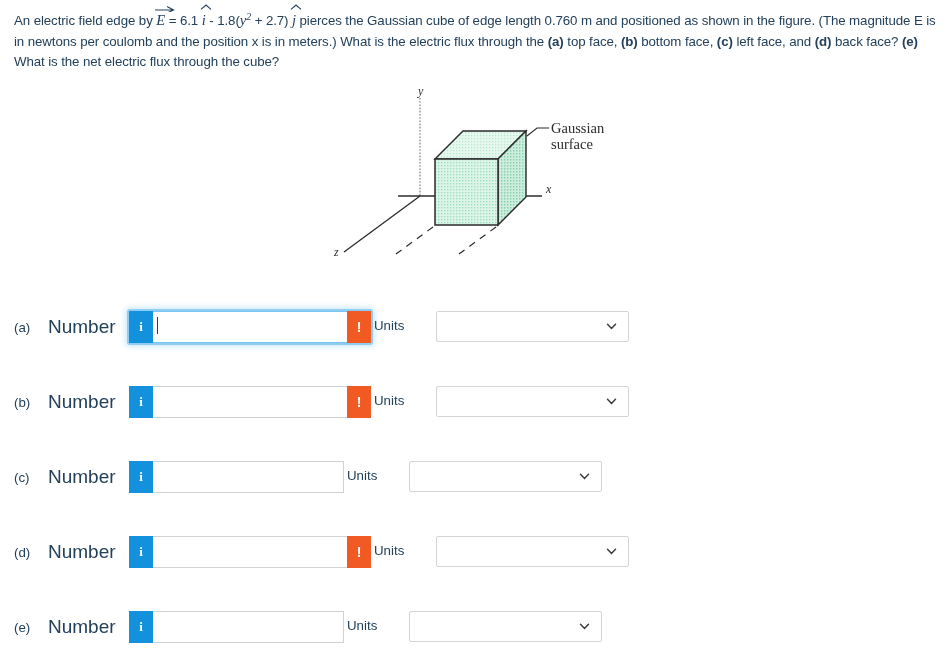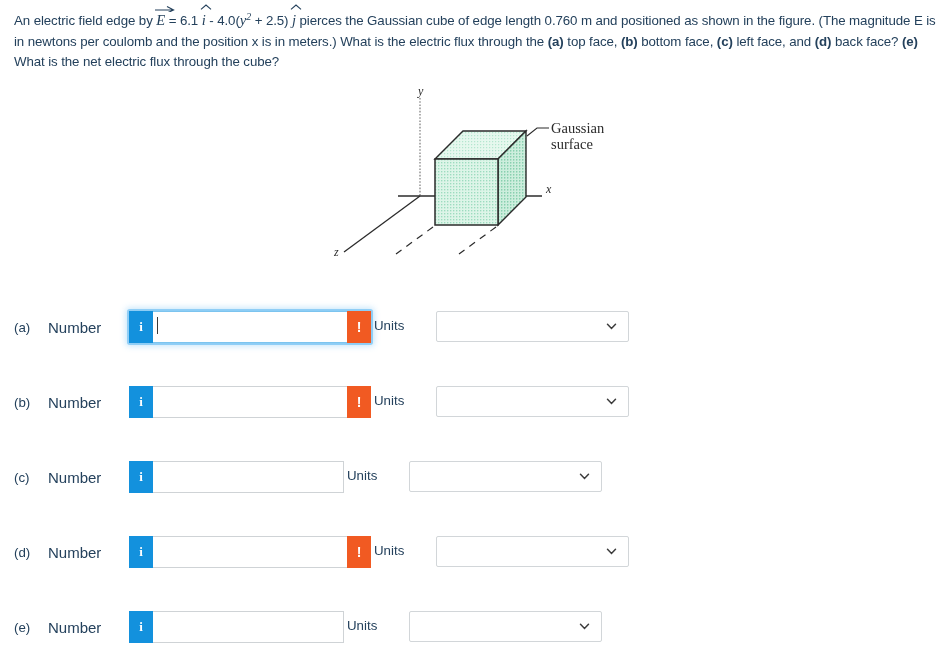--- a/index.html
+++ b/index.html
@@ -84,21 +84,21 @@
     display: flex;
     align-items: center;
   }
   .row-tag {
     font-size: 13.3px;
     color: #24415c;
     width: 34px;
     flex: 0 0 34px;
   }
   .row-word {
-    font-size: 15px;
+    font-size: 19px;
     color: #24415c;
     flex: 0 0 auto;
   }
 
   .input-group {
     display: flex;
     align-items: stretch;
     height: 32px;
     position: absolute;
     top: 1px;
@@ -182,21 +182,21 @@
   }
 </style>
 </head>
 <body>
 
 <div id="problem-statement">
   <span>An electric field edge by </span><span class="vecwrap"><svg class="arrow" viewBox="0 0 20 7" preserveAspectRatio="none" aria-hidden="true">
         <path d="M0 5 L18 5 M12 1.5 L18.6 5 L12 8" stroke="#24415c" stroke-width="1.1" fill="none"></path>
       </svg><span class="mathvar">E</span></span><span> = 6.1 </span><span class="hatwrap"><svg class="hat" viewBox="0 0 12 6" preserveAspectRatio="none" aria-hidden="true">
         <path d="M1 5.4 L6 1 L11 5.4" stroke="#24415c" stroke-width="1.1" fill="none"></path>
-      </svg><span class="mathvar">i</span></span><span> - 4.0(</span><span class="mathvar">y</span><sup class="exp">2</sup><span> + 2.5) </span><span class="hatwrap"><svg class="hat" viewBox="0 0 12 6" preserveAspectRatio="none" aria-hidden="true">
+      </svg><span class="mathvar">i</span></span><span> - 1.8(</span><span class="mathvar">y</span><sup class="exp">2</sup><span> + 2.7) </span><span class="hatwrap"><svg class="hat" viewBox="0 0 12 6" preserveAspectRatio="none" aria-hidden="true">
         <path d="M1 5.4 L6 1 L11 5.4" stroke="#24415c" stroke-width="1.1" fill="none"></path>
       </svg><span class="mathvar">j</span></span><span> pierces the Gaussian cube of edge length 0.760 m and positioned as shown in the figure. (The magnitude E is in newtons per coulomb and the position x is in meters.) What is the electric flux through the </span><b>(a)</b><span> top face, </span><b>(b)</b><span> bottom face, </span><b>(c)</b><span> left face, and </span><b>(d)</b><span> back face? </span><b>(e)</b><span> What is the net electric flux through the cube?</span>
 </div>
 
 <div id="figure">
   <svg width="320" height="175" viewBox="0 0 320 175">
     <defs>
       <pattern id="stipple" width="3" height="3" patternUnits="userSpaceOnUse">
         <rect width="3" height="3" fill="#ddf5e8"></rect>
         <circle cx="0.8" cy="0.8" r="0.55" fill="#4cbd8d"></circle>

